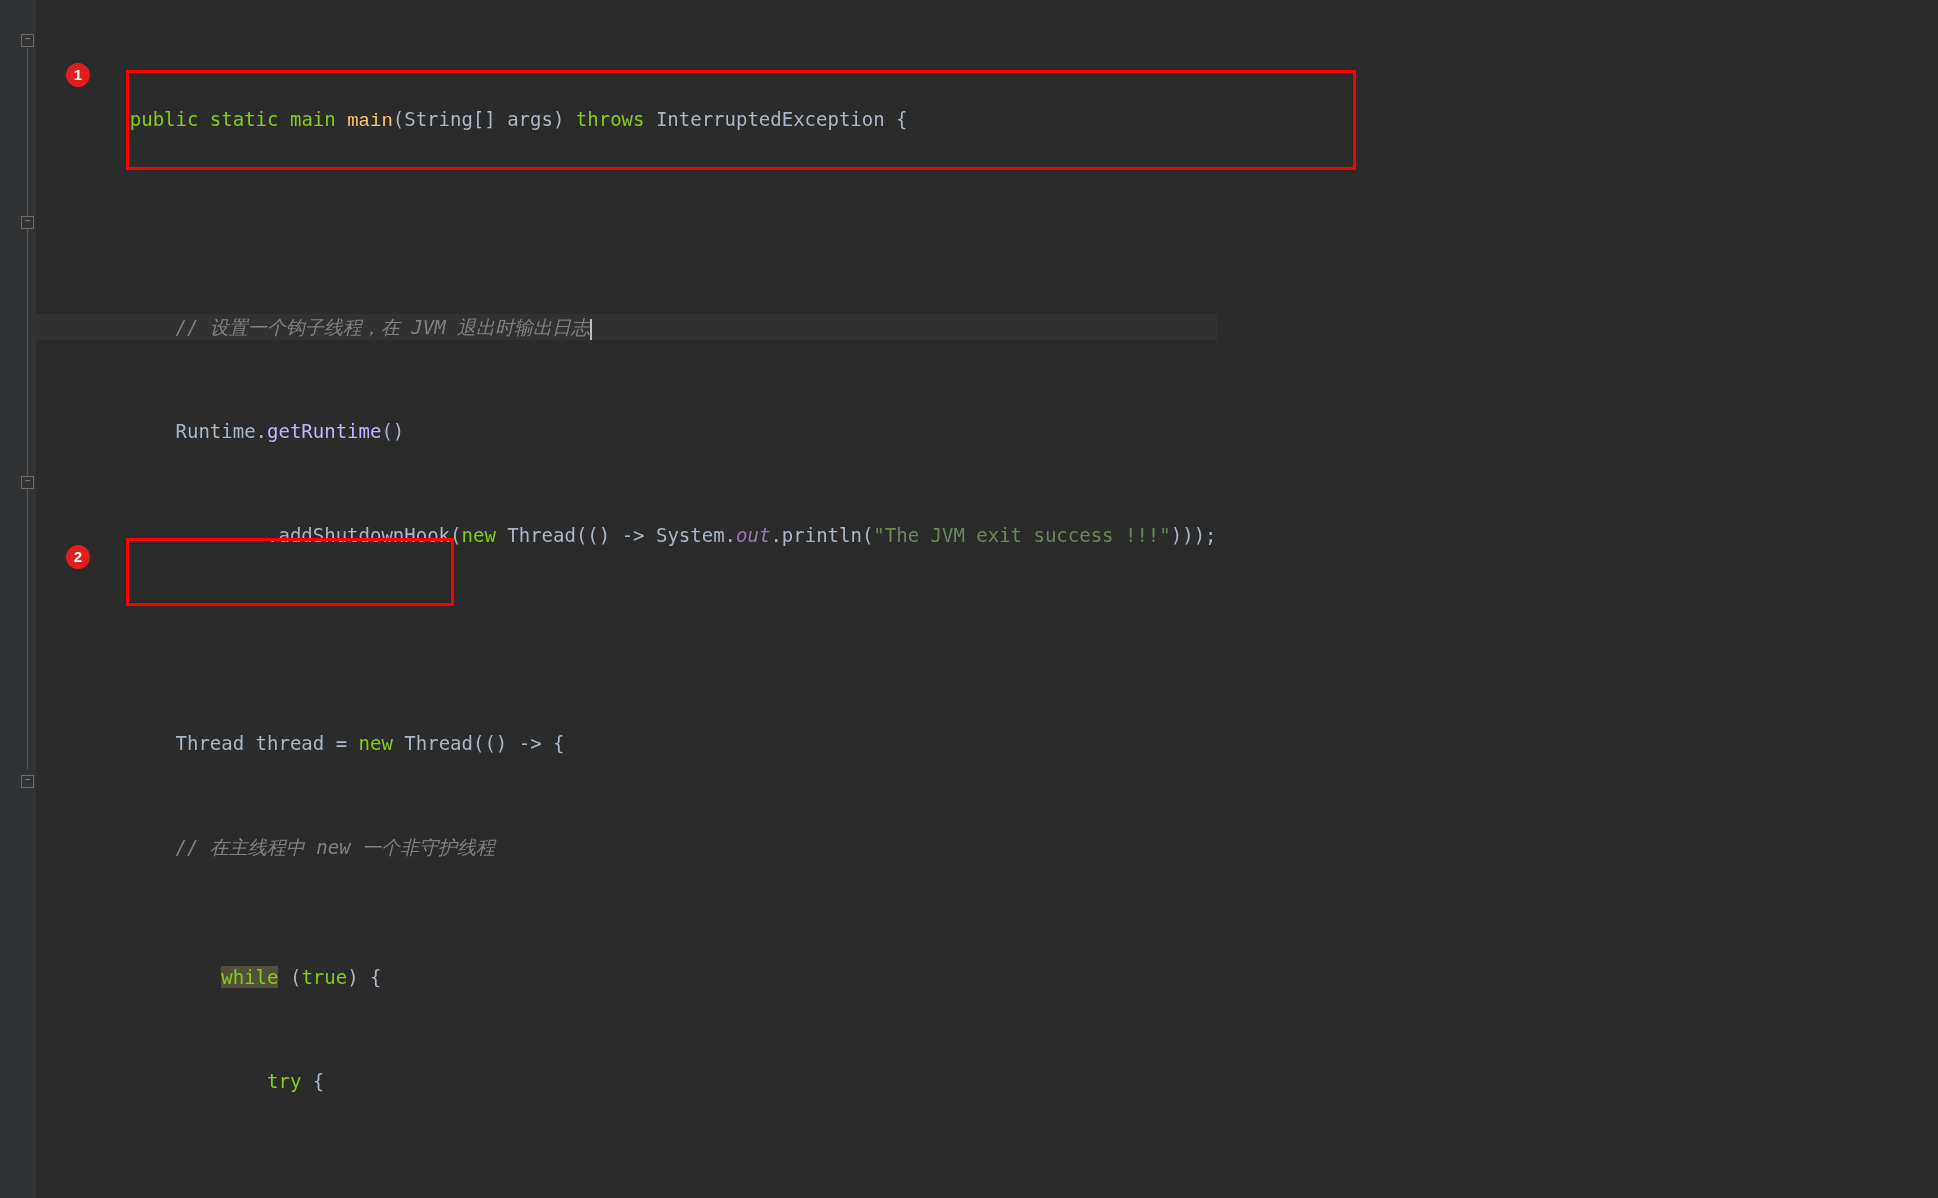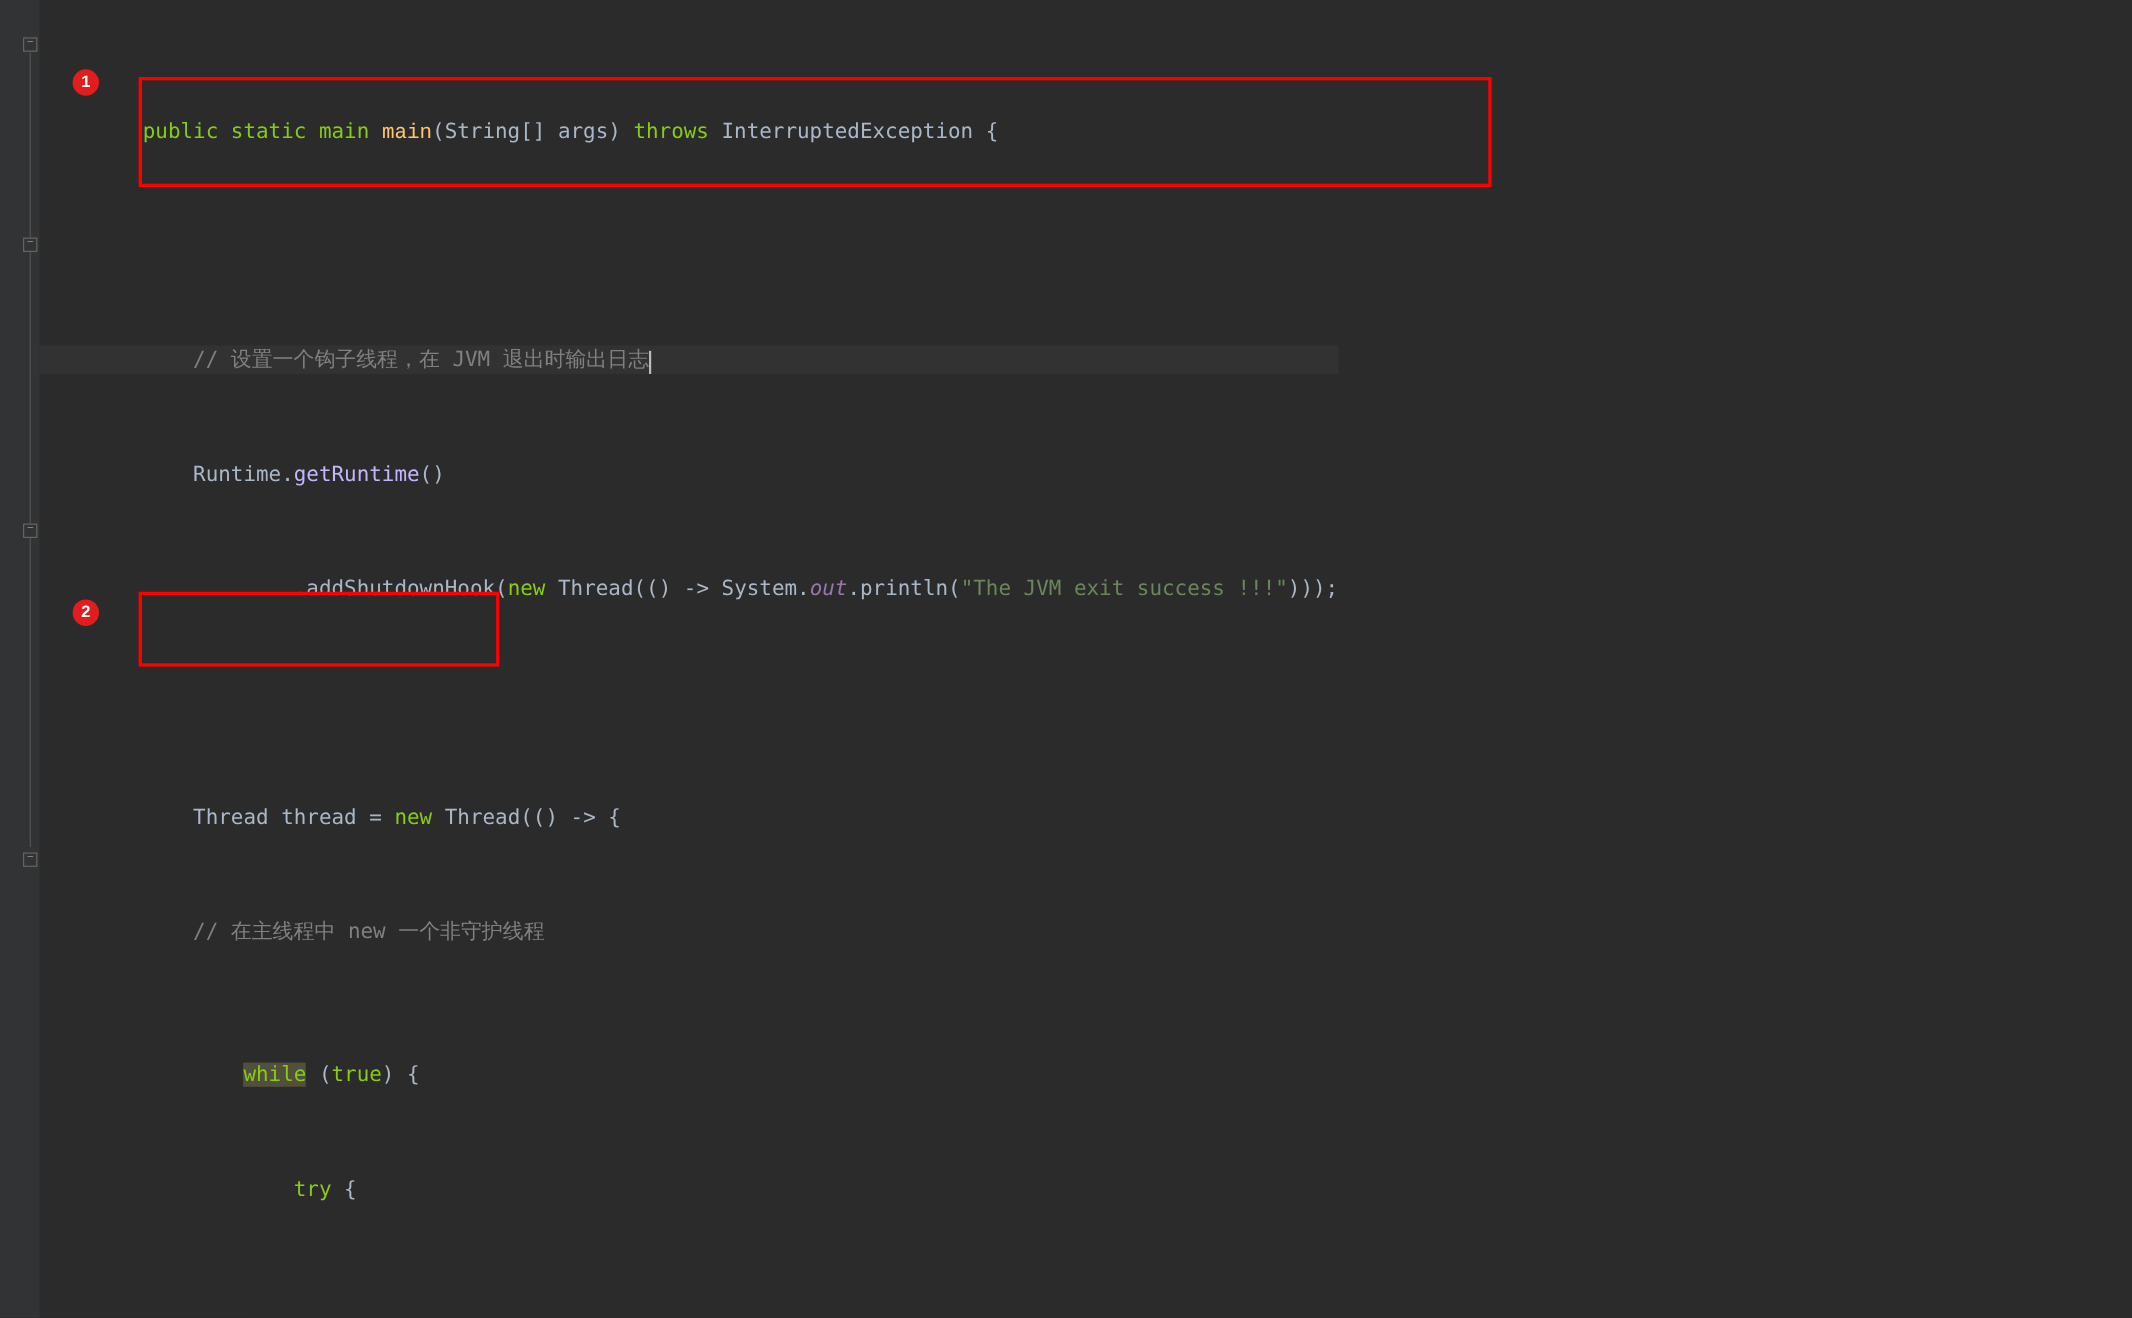--- a/index.html
+++ b/index.html
@@ -51,21 +51,21 @@
     .line {
       height: 26px;
       padding-left: 48px;
     }
     .line.active { background: #323232; }
     .kw { color: #84cc16; }
     .method-decl { color: #ffc66d; font-family: Liberation Mono, monospace; }
     .italic-call { color: #c4b5fd; }
     .static-italic { color: #9876aa; font-style: italic; }
     .str { color: #6a8759; }
-    .comment { color: #808080; }
+    .comment { color: #808080; font-style: italic; }
     .hl-warn { background: #52503a; }
     .cursor {
       display: inline-block;
       width: 2px;
       height: 21px;
       background: #bbbbbb;
       vertical-align: text-bottom;
       position: relative;
       top: 2px;
     }

